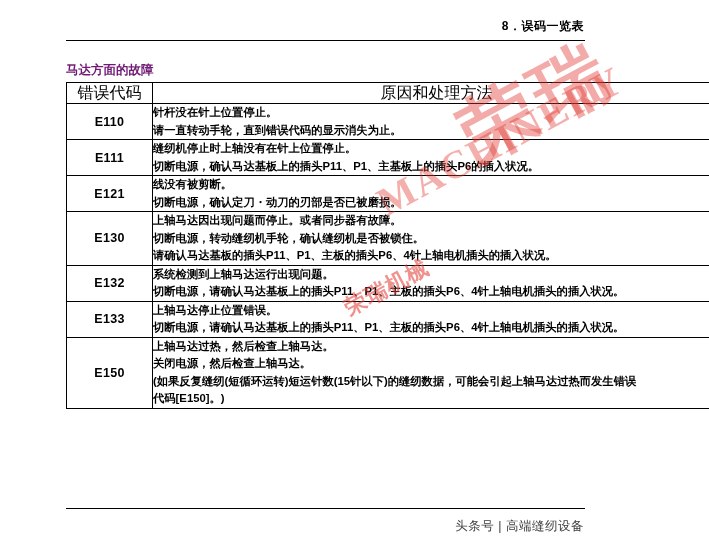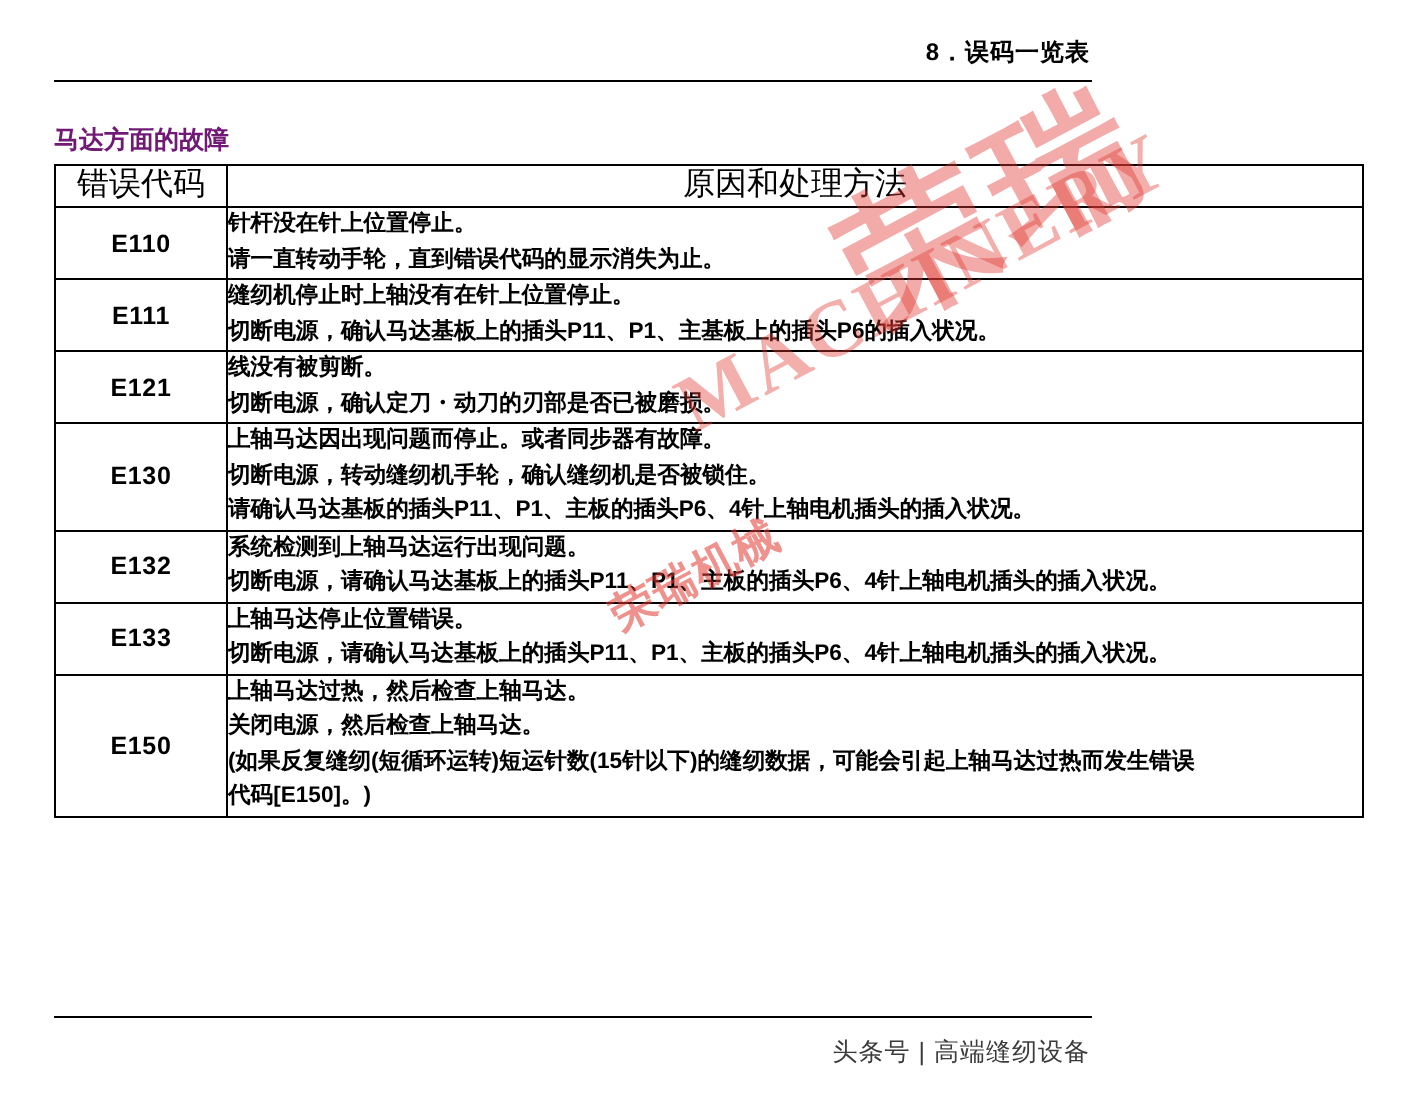--- a/index.html
+++ b/index.html
@@ -13,20 +13,21 @@
     font-family: "Liberation Sans", "DejaVu Sans", sans-serif;
     color: #000000;
     position: relative;
     overflow: hidden;
   }
   .page {
     position: relative;
     width: 573px;
     height: 551px;
     box-sizing: border-box;
+    margin-left: 39px;
   }
 
   
   .header {
     position: absolute;
     top: 18px;
     right: 28px;
     font-size: 12px;
     font-weight: bold;
     letter-spacing: 0.5px;

